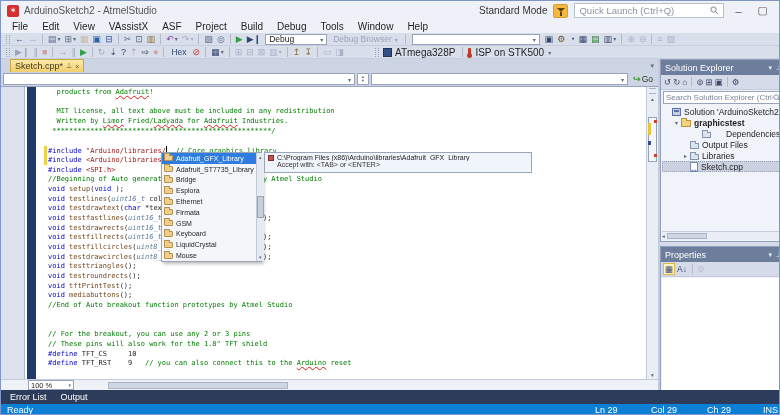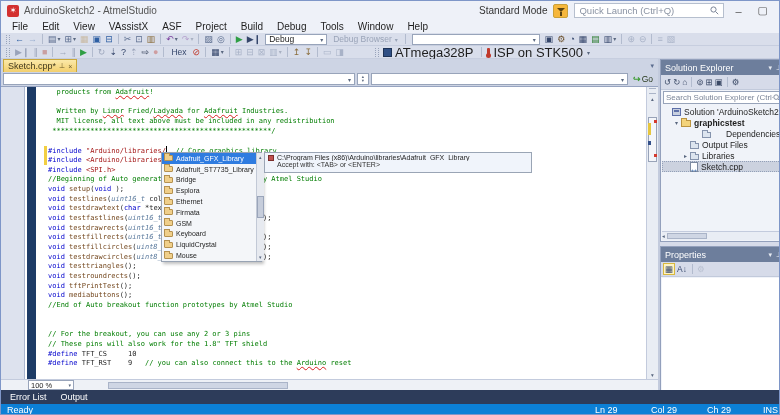--- a/index.html
+++ b/index.html
@@ -41,33 +41,33 @@
 .tb-caret{font-size:6px;color:#5a6880;margin-left:1px;}
 .tb-sep{width:1px;height:10px;background:#b2bbce;margin:0 3px;flex:none;}
 .combo{background:#fff;border:1px solid #98a4ba;height:11px;display:flex;align-items:center;
   font-size:8.5px;padding:0 3px;color:#1e1e1e;flex:none;}
 .combo .cv{flex:1;white-space:nowrap;overflow:hidden;}
 .combo .ca{font-size:6px;color:#5a6880;margin-left:3px;}
 #tb1-debug{width:62px;margin:0 2px;}
 #tb1-dbrowser{font-size:8.5px;color:#9aa4b8;display:flex;align-items:center;gap:3px;padding:0 4px;flex:none;}
 #tb1-empty{width:128px;margin:0 3px;}
 #chip-ic{width:9px;height:9px;background:#2f4f85;border:1px solid #1e3356;margin:0 3px 0 1px;flex:none;}
-.dev-label{font-size:13px;color:#1e1e1e;padding-right:4px;white-space:nowrap;}
+.dev-label{font-size:10px;color:#1e1e1e;padding-right:4px;white-space:nowrap;}
 #thermo{width:3px;height:8px;background:#c0392b;border-radius:1px;position:relative;margin:0 4px 0 2px;flex:none;}
 #thermo:after{content:"";position:absolute;left:-1px;bottom:-2px;width:5px;height:5px;border-radius:50%;background:#c0392b;}
 #row2-devices{display:flex;align-items:center;margin-left:26px;}
 
 
 #main{position:absolute;left:0;top:58px;width:100%;height:331px;background:#c3cbdd;}
 #editor-region{position:absolute;left:0;top:0;width:657px;height:331px;background:#cdd4e4;}
 #dock{position:absolute;left:659px;top:0;width:121px;height:331px;background:#d6dbe9;}
 
 
 #tabstrip{position:absolute;left:0;top:0;width:100%;height:13px;}
-#doc-tab{position:absolute;left:2px;top:0;height:13px;background:linear-gradient(#fbe9a9,#f3cf6d);
+#doc-tab{position:absolute;left:9px;top:0;height:13px;background:linear-gradient(#fbe9a9,#f3cf6d);
   border:1px solid #c9a83c;border-bottom:none;display:flex;align-items:center;padding:0 4px;gap:3px;
   font-size:9px;color:#42391d;}
 #tab-pin,#tab-close{font-size:7px;color:#6b5b2a;}
 #tabstrip-caret{position:absolute;right:4px;top:3px;font-size:7px;color:#5a6c8e;}
 
 
 #navbar{position:absolute;left:0;top:13px;width:100%;height:14px;display:flex;align-items:center;padding:0 2px;gap:2px;}
 #nav-combo1{width:352px;height:12px;}
 #nav-spinner{width:12px;height:12px;background:#fff;border:1px solid #98a4ba;display:flex;flex-direction:column;
   align-items:center;justify-content:center;font-size:4.5px;color:#5a6880;line-height:4px;flex:none;}
@@ -440,22 +440,22 @@
         </span>
       </div>
 
       <div id="edbody">
         <div id="ed-leftchrome"></div>
         <div id="ed-darkmargin"></div>
         <div id="change-bar"></div>
         <div id="code">
             <div class="code-line"><span class="c">  products from </span><span class="c sq">Adafruit</span><span class="c">!</span></div>
             <div class="code-line"></div>
+            <div class="code-line"><span class="c">  MIT license, all text above must be included in any redistribution</span></div>
             <div class="code-line"><span class="c">  Written by </span><span class="c sq">Limor</span><span class="c"> Fried/</span><span class="c sq">Ladyada</span><span class="c"> for </span><span class="c sq">Adafruit</span><span class="c"> Industries.</span></div>
-            <div class="code-line"><span class="c">  MIT license, all text above must be included in any redistribution</span></div>
             <div class="code-line"><span class="c"> ****************************************************/</span></div>
             <div class="code-line"></div>
             <div class="code-line"><span class="k">#include </span><span class="s">"Arduino/libraries/</span><span class="caret"></span><span class="p">  </span><span class="c">// Core graphics library</span></div>
             <div class="code-line"><span class="k">#include </span><span class="s">&lt;Arduino/libraries/Adafruit_ST7735_Library/Adafruit_ST7735.h&gt;</span></div>
             <div class="code-line"><span class="k">#include </span><span class="s">&lt;SPI.h&gt;</span></div>
             <div class="code-line"><span class="c">//Beginning of Auto generated function prototypes by Atmel Studio</span></div>
             <div class="code-line"><span class="k">void </span><span class="f">setup</span><span class="p">(</span><span class="k">void</span><span class="p"> );</span></div>
             <div class="code-line"><span class="k">void </span><span class="f">testlines</span><span class="p">(</span><span class="t">uint16_t</span><span class="p"> color);</span></div>
             <div class="code-line"><span class="k">void </span><span class="f">testdrawtext</span><span class="p">(</span><span class="k">char</span><span class="p"> *text, </span><span class="t">uint16_t</span><span class="p"> color);</span></div>
             <div class="code-line"><span class="k">void </span><span class="f">testfastlines</span><span class="p">(</span><span class="t">uint16_t</span><span class="p"> color1, </span><span class="t">uint16_t</span><span class="p"> color2);</span></div>

